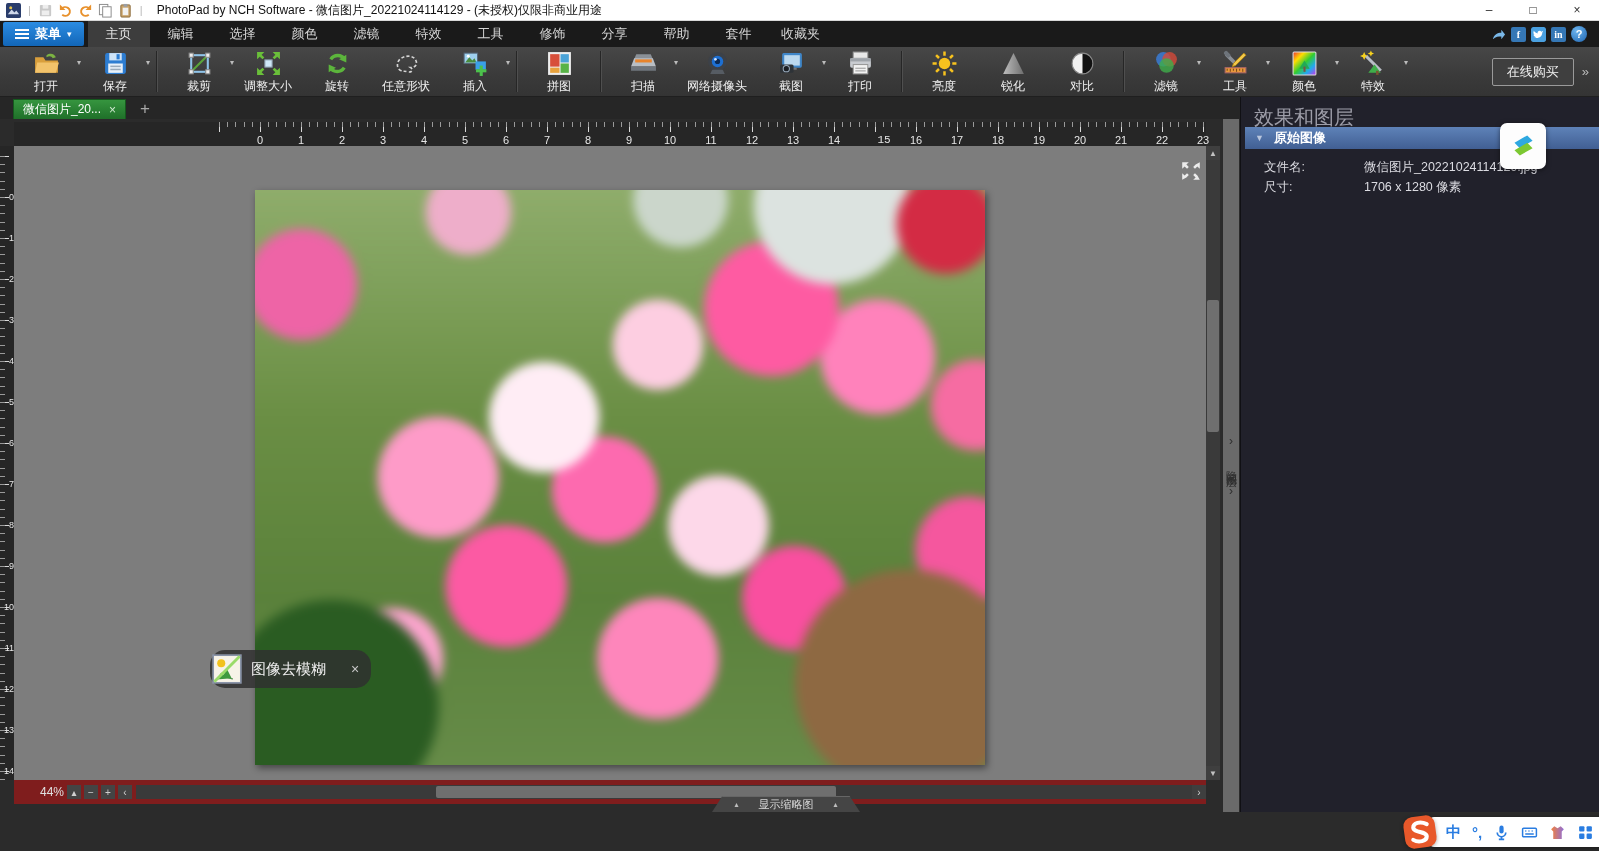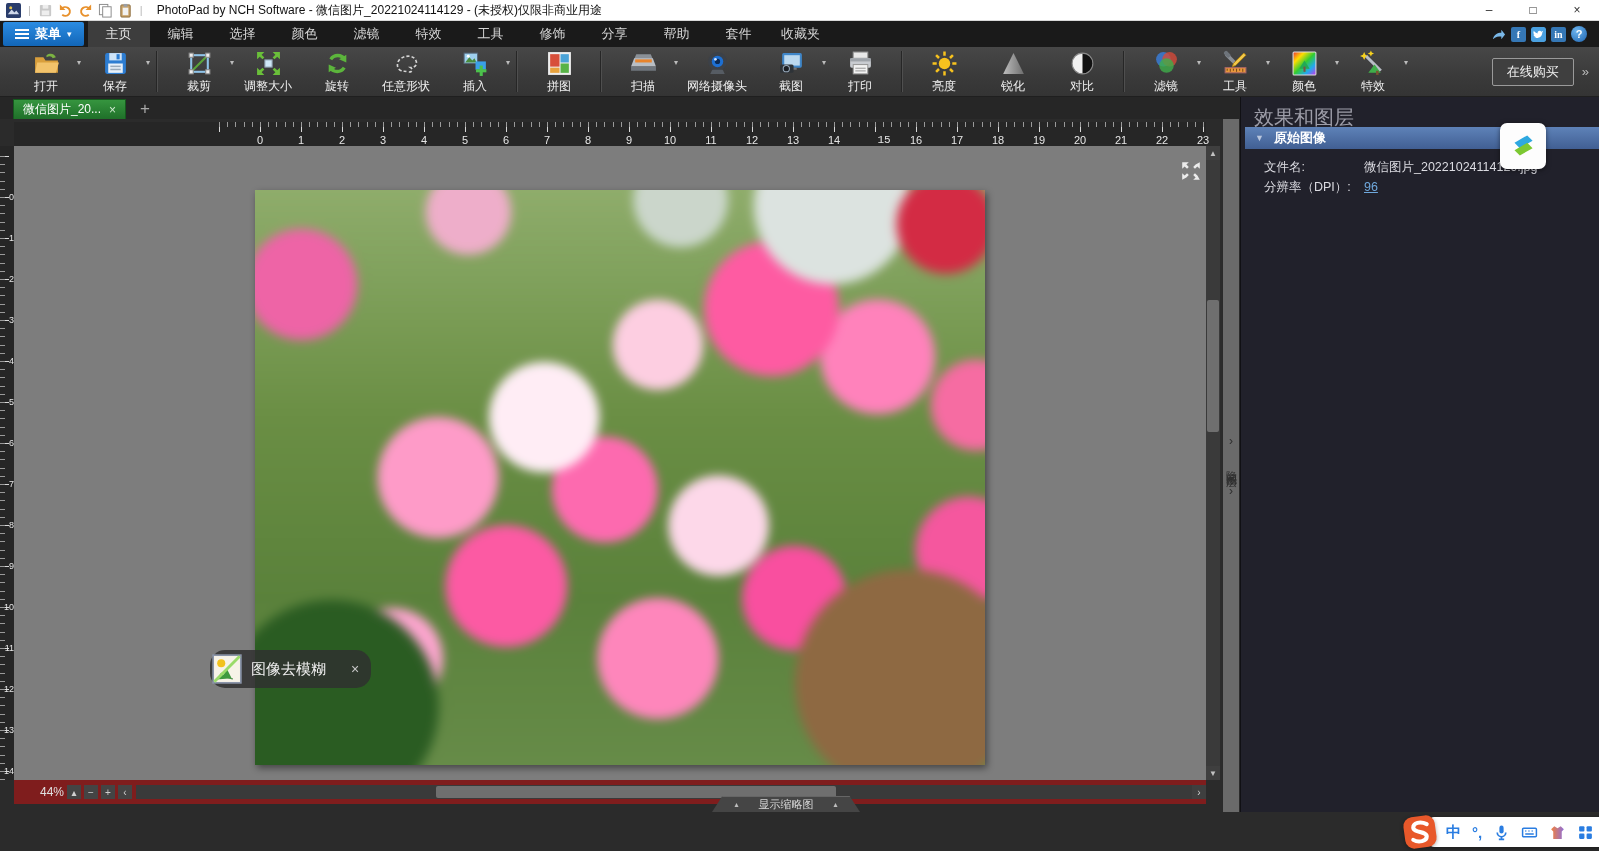--- a/index.html
+++ b/index.html
@@ -617,22 +617,22 @@
     <div class="rp-bluebar">
       <span class="tri">▼</span>
       <span class="stitle">原始图像</span>
     </div>
     <div class="rp-fields" id="rp-fields">
         <div class="rp-row">
           <span class="lbl">文件名:</span>
           <span class="val">微信图片_20221024114129.jpg</span>
         </div>
         <div class="rp-row">
-          <span class="lbl">分辨率（DPI）:</span>
-          <span class="val link">96</span>
+          <span class="lbl">尺寸:</span>
+          <span class="val">1706 x 1280 像素</span>
         </div>
       </div>
   </div>
   <div class="nch-float">
     <svg viewBox="0 0 32 32" width="34" height="34">
         <path d="M8 13 20 6l5 5-12 7z" fill="#2ea8e0"></path>
         <path d="M8 20l12-7 5 5-12 7z" fill="#7cc832"></path>
       </svg>
   </div>
 

